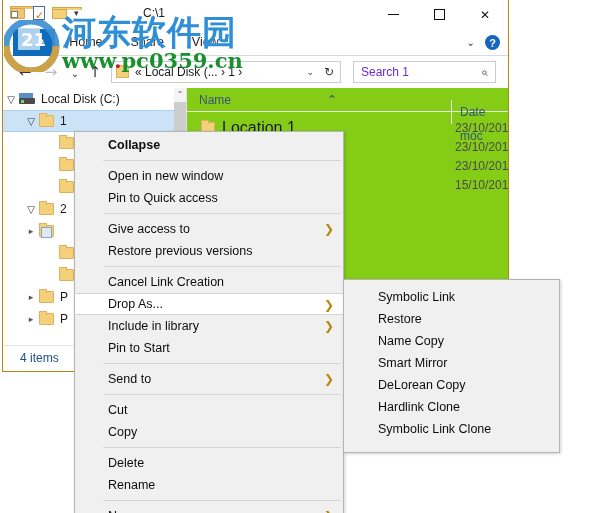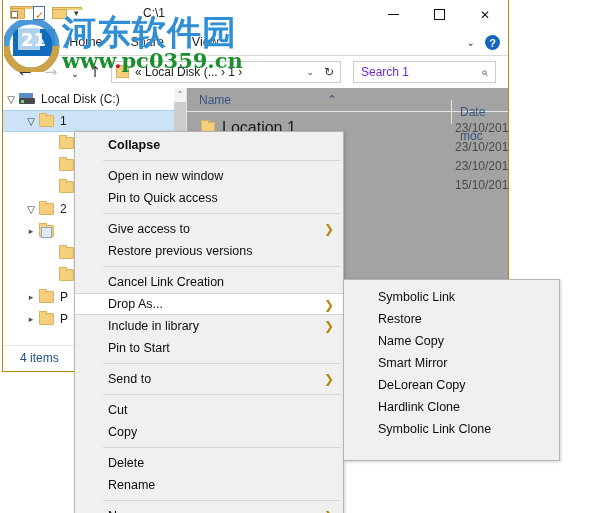--- a/index.html
+++ b/index.html
@@ -94,21 +94,21 @@
   .texp.open { font-size:10px; color:#333; }
   .tfolder { width:15px; height:12px; background:#f5d07a; border:1px solid #dcb25e; position:relative; flex:0 0 15px; border-radius:1px;}
   .tfolder::before{content:""; position:absolute; left:-1px; top:-3px; width:6px; height:3px; background:#f5d07a; border:1px solid #dcb25e; border-bottom:none; border-radius:1px 1px 0 0;}
   .tfolder.link::after{content:""; position:absolute; left:1px; top:1px; width:9px; height:9px; background:#dfe9f5; border:1px solid #8aa6c4;}
   .tdrive { width:16px; height:12px; position:relative; flex:0 0 16px; }
   .tdrive .d1{position:absolute; left:0; top:0; width:14px; height:5px; background:#5b8ec4;}
   .tdrive .d2{position:absolute; left:0; top:5px; width:16px; height:6px; background:#4a4a4a; border-radius:1px;}
   .tdrive .d3{position:absolute; left:2px; top:6.5px; width:3px; height:3px; background:#7ad17a;}
   .tlabel { font-size:12px; color:#1b1b1b; margin-left:6px; white-space:nowrap; }
 
-  .listpane { position:absolute; left:184px; top:0; right:0; bottom:0; background:#a3a3a3; }
+  .listpane { position:absolute; left:184px; top:0; right:0; bottom:0; background:#84cc16; }
   .colhdr { position:relative; height:24px; border-bottom:1px solid #e5e5e5; }
   .colhdr .ch { position:absolute; top:0; height:24px; font-size:12px; color:#34567c; line-height:24px; }
   .ch-name { left:12px; }
   .ch-sort { left:140px; top:-2px; font-size:10px; color:#5a7aa0; font-family:"DejaVu Sans", sans-serif;}
   .ch-date { left:264px; padding-left:8px; border-left:1px solid #e5e5e5; height:16px; line-height:16px; top:4px;margin-top:12px;}
   .lrow { position:relative; height:19px; display:flex; align-items:center; }
   .lfolder { width:14px; height:11px; background:#f5d07a; border:1px solid #dcb25e; margin-left:14px; position:relative; flex:0 0 14px;}
   .lfolder::before{content:""; position:absolute; left:-1px; top:-3px; width:6px; height:3px; background:#f5d07a; border:1px solid #dcb25e; border-bottom:none;}
   .lname { font-size:16px; color:#1b1b1b; margin-left:7px; }
   .ldate { position:absolute; left:268px; font-size:12px; color:#4a4a4a; }
@@ -126,21 +126,21 @@
   }
   .mi { position:relative; height:22px; display:flex; align-items:center; padding-left:33px; font-size:12.5px; color:#0d0d0d; }
   .mi.bold { font-weight:bold; }
   .mi.hover { background:#ffffff; border-top:1px solid #d4d4d4; border-bottom:1px solid #d4d4d4; }
   .mi .arrow { position:absolute; right:9px; top:4px; font-size:12px; color:#b8860b; font-family:"DejaVu Sans", sans-serif; }
   .msep { height:1px; background:#d6d6d6; margin:4px 2px 4px 28px; }
 
   .submenu {
     position:absolute; left:343px; top:279px; width:217px;
     background:#f0f0f0; border:1px solid #b4b4b4;
-    padding:6px 0 20px 0;
+    padding:6px 0 12px 0;
     box-shadow: 1px 1px 3px rgba(0,0,0,0.18);
   }
   .submenu .mi { padding-left:34px; height:22px; }
 
   
   .wm { position:absolute; pointer-events:none; }
   .wm-logo { left:4px; top:20px; width:60px; height:52px; }
   .wm-cn {
     left:62px; top:10px;
     font-family:"DejaVu Sans", sans-serif;

